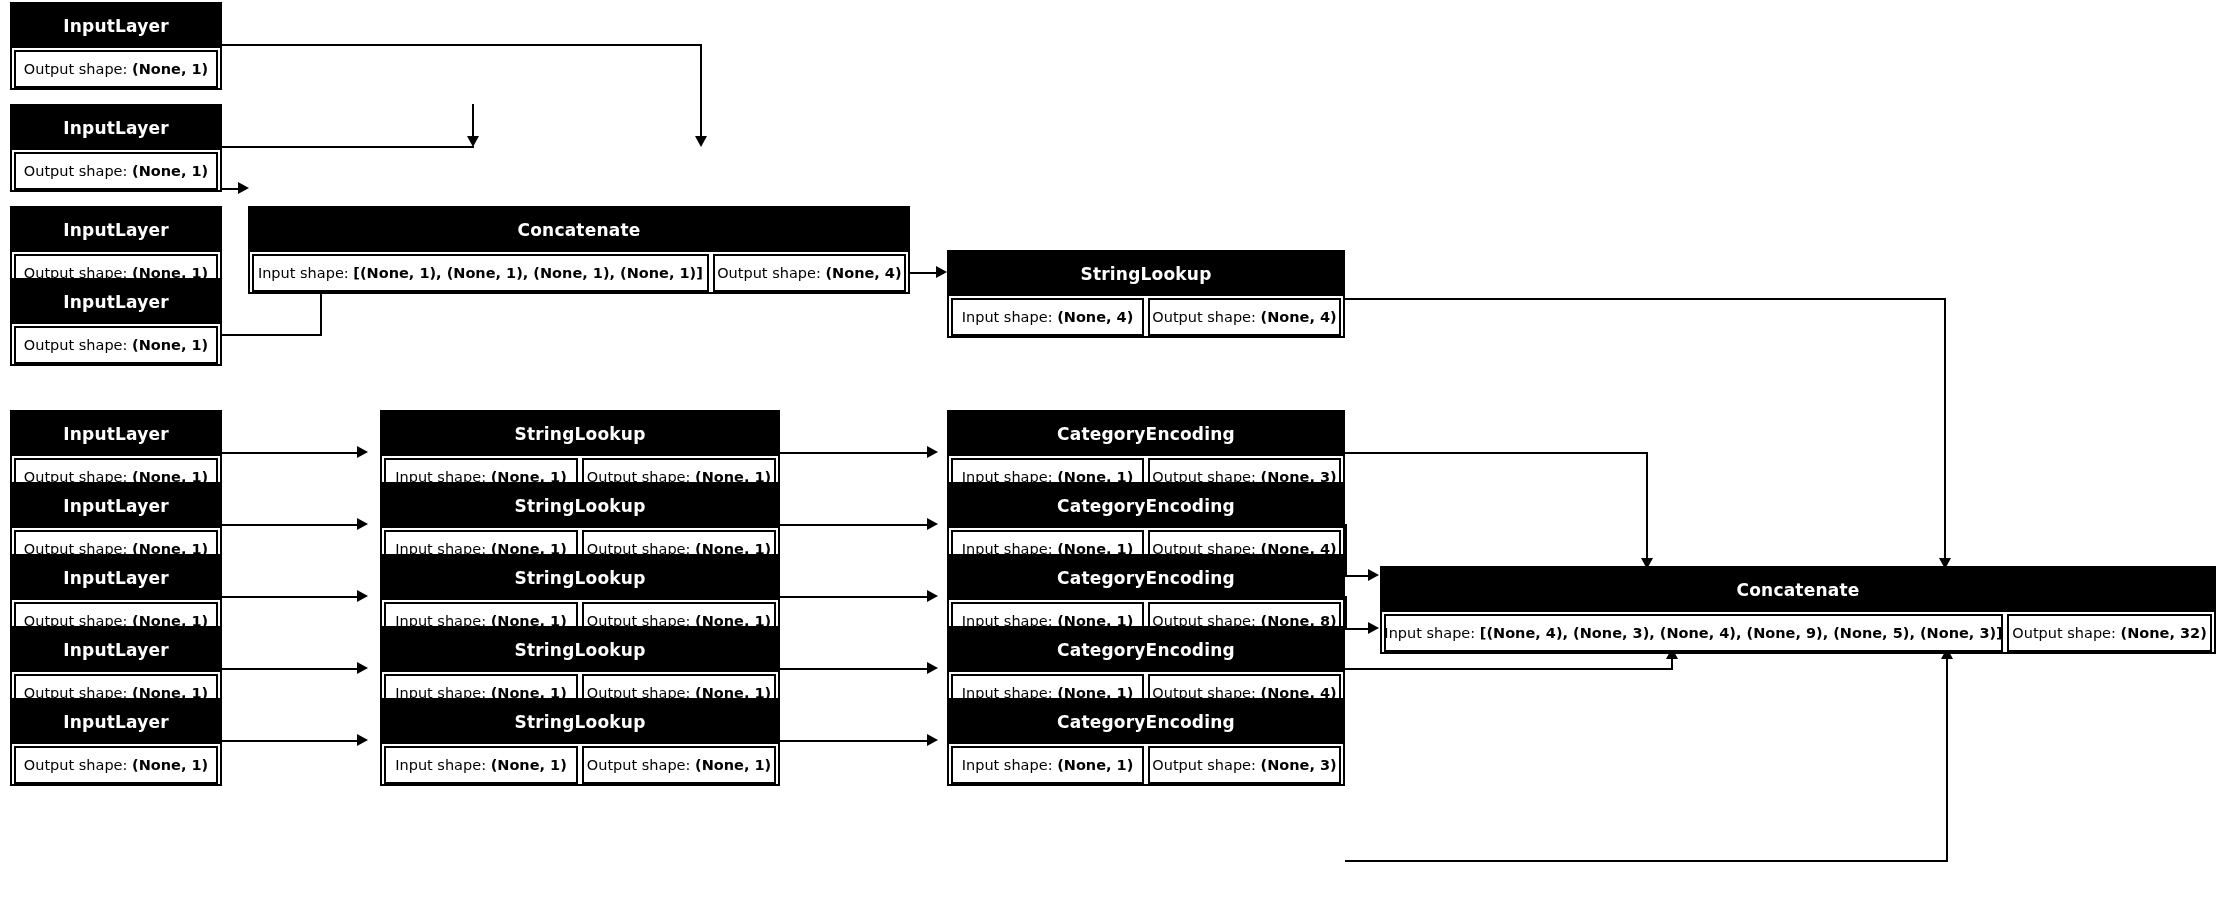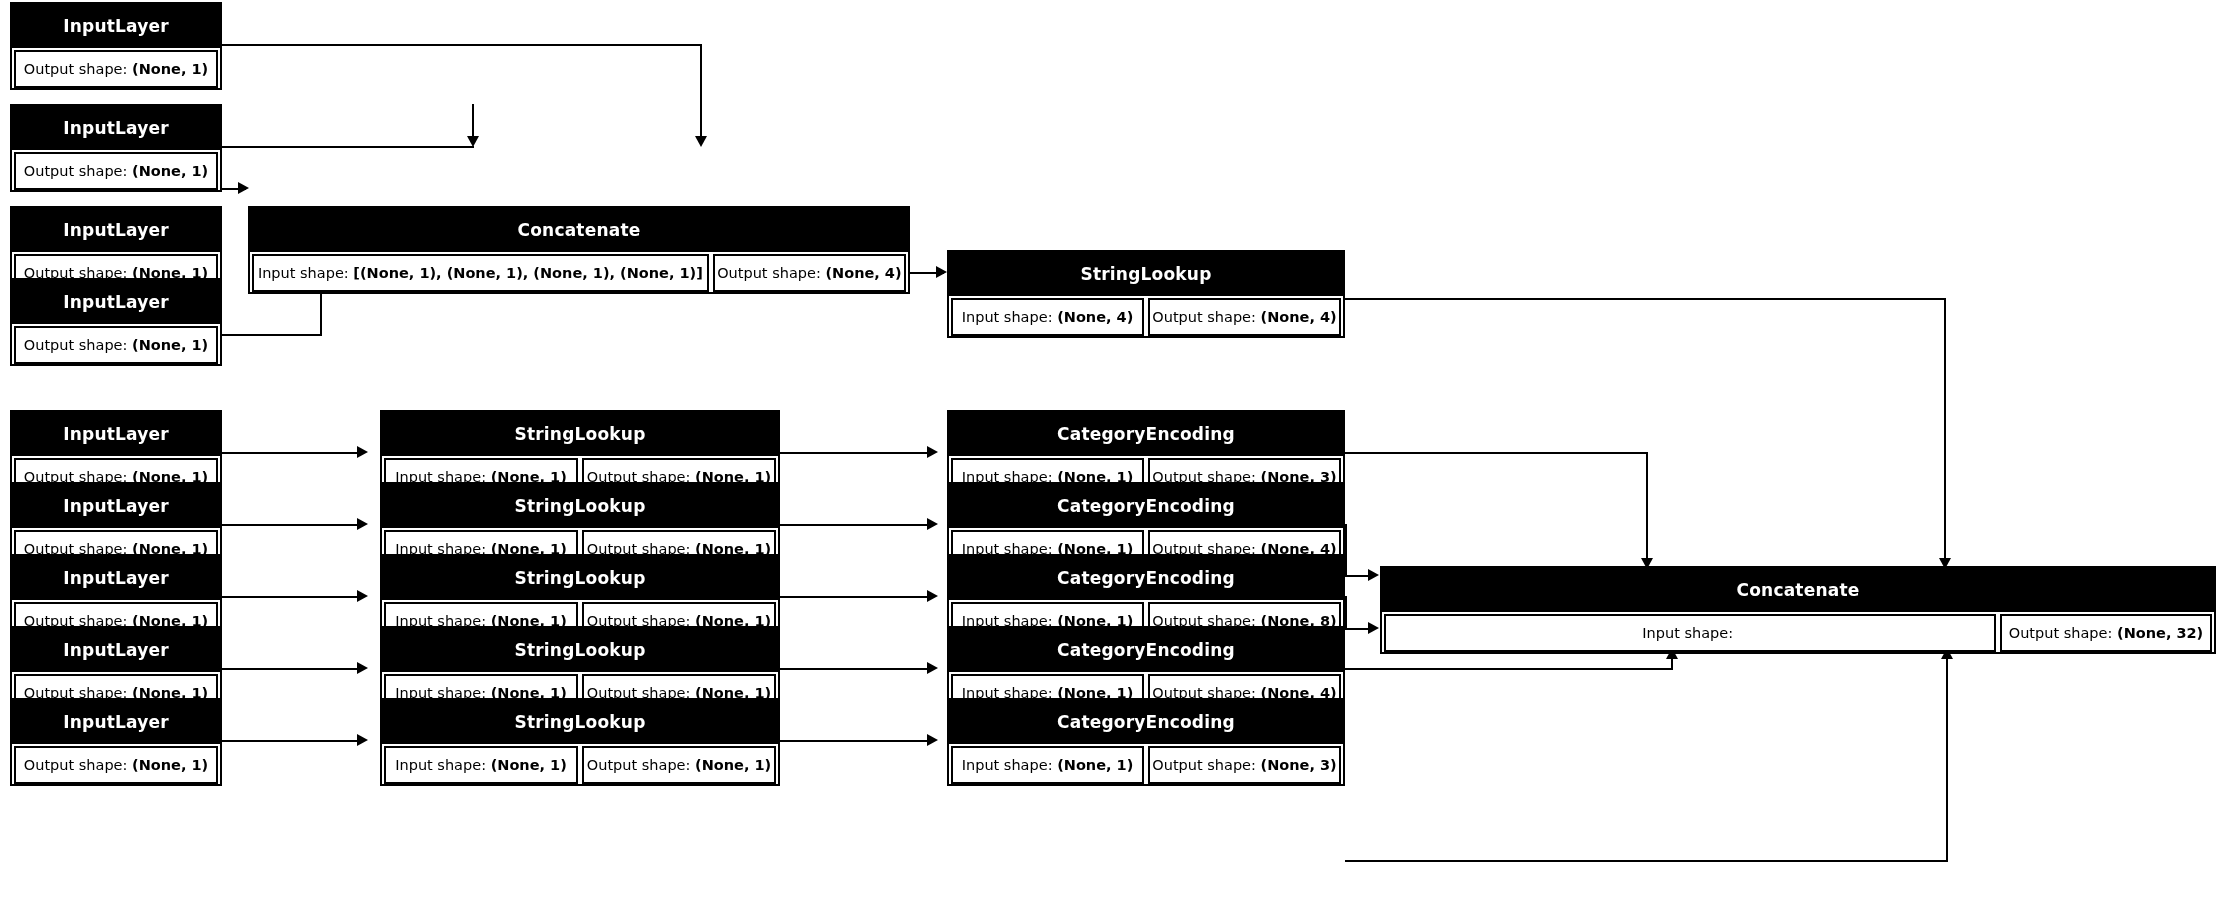--- a/index.html
+++ b/index.html
@@ -332,21 +332,21 @@
       <div class="cell" style="width:50%;">
         <span class="lbl">Output shape:</span>&nbsp;<b>(None, 3)</b>
       </div>
     </div>
   </div>
 
   <div class="node" style="left:1380px;top:566px;width:836px;height:88px;">
     <div class="title">Concatenate</div>
     <div class="shapes">
       <div class="cell grow">
-        <span class="lbl">Input shape:</span>&nbsp;
+        <span class="lbl">Input shape:</span>&nbsp;<b>[(None, 4), (None, 3), (None, 4), (None, 9), (None, 5), (None, 3)]</b>
       </div>
       <div class="cell" style="width:212px;">
         <span class="lbl">Output shape:</span>&nbsp;<b>(None, 32)</b>
       </div>
     </div>
   </div>
 
 </div>
 
 </body></html>

